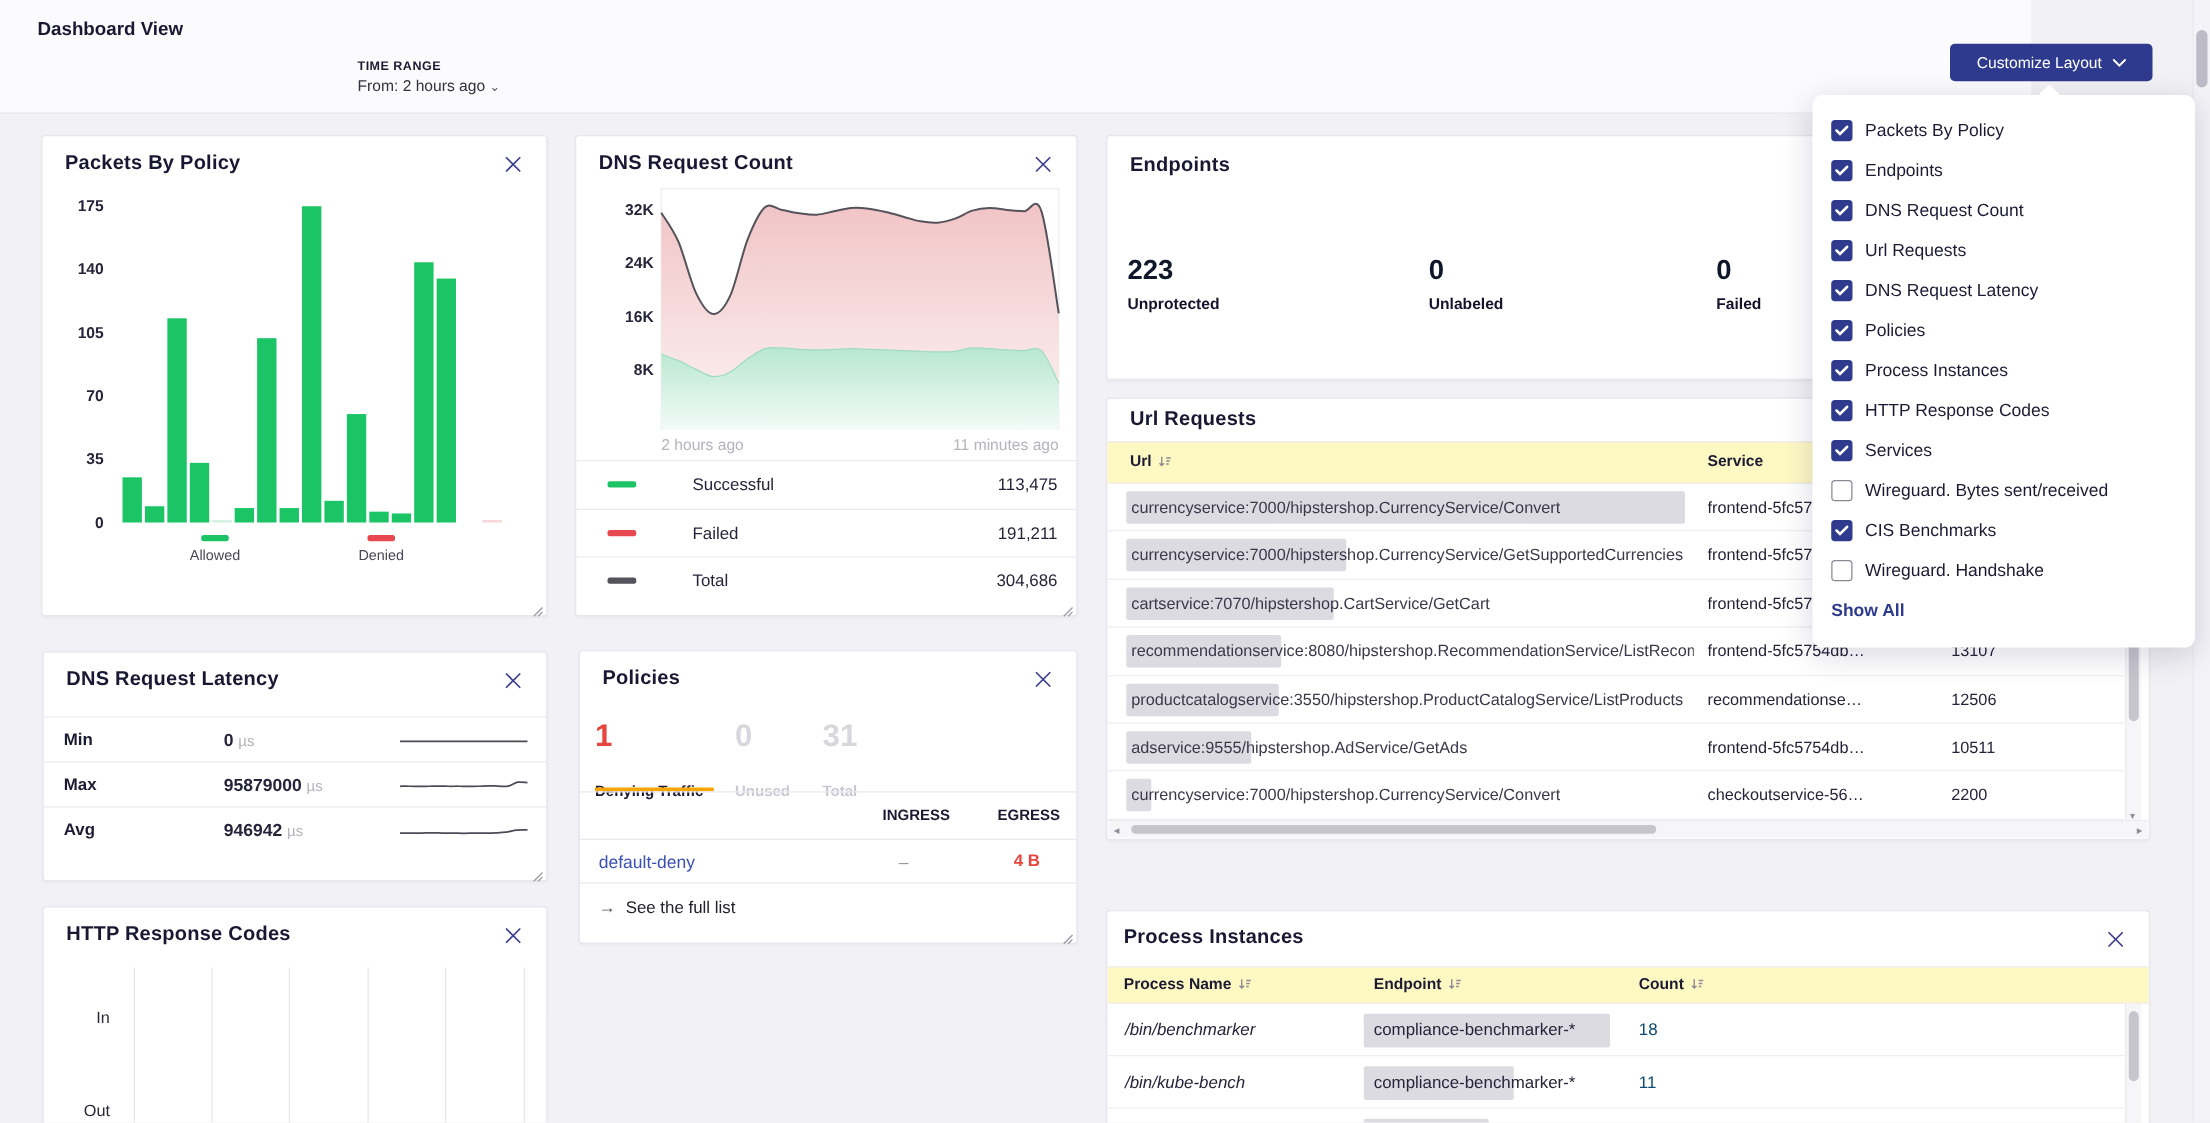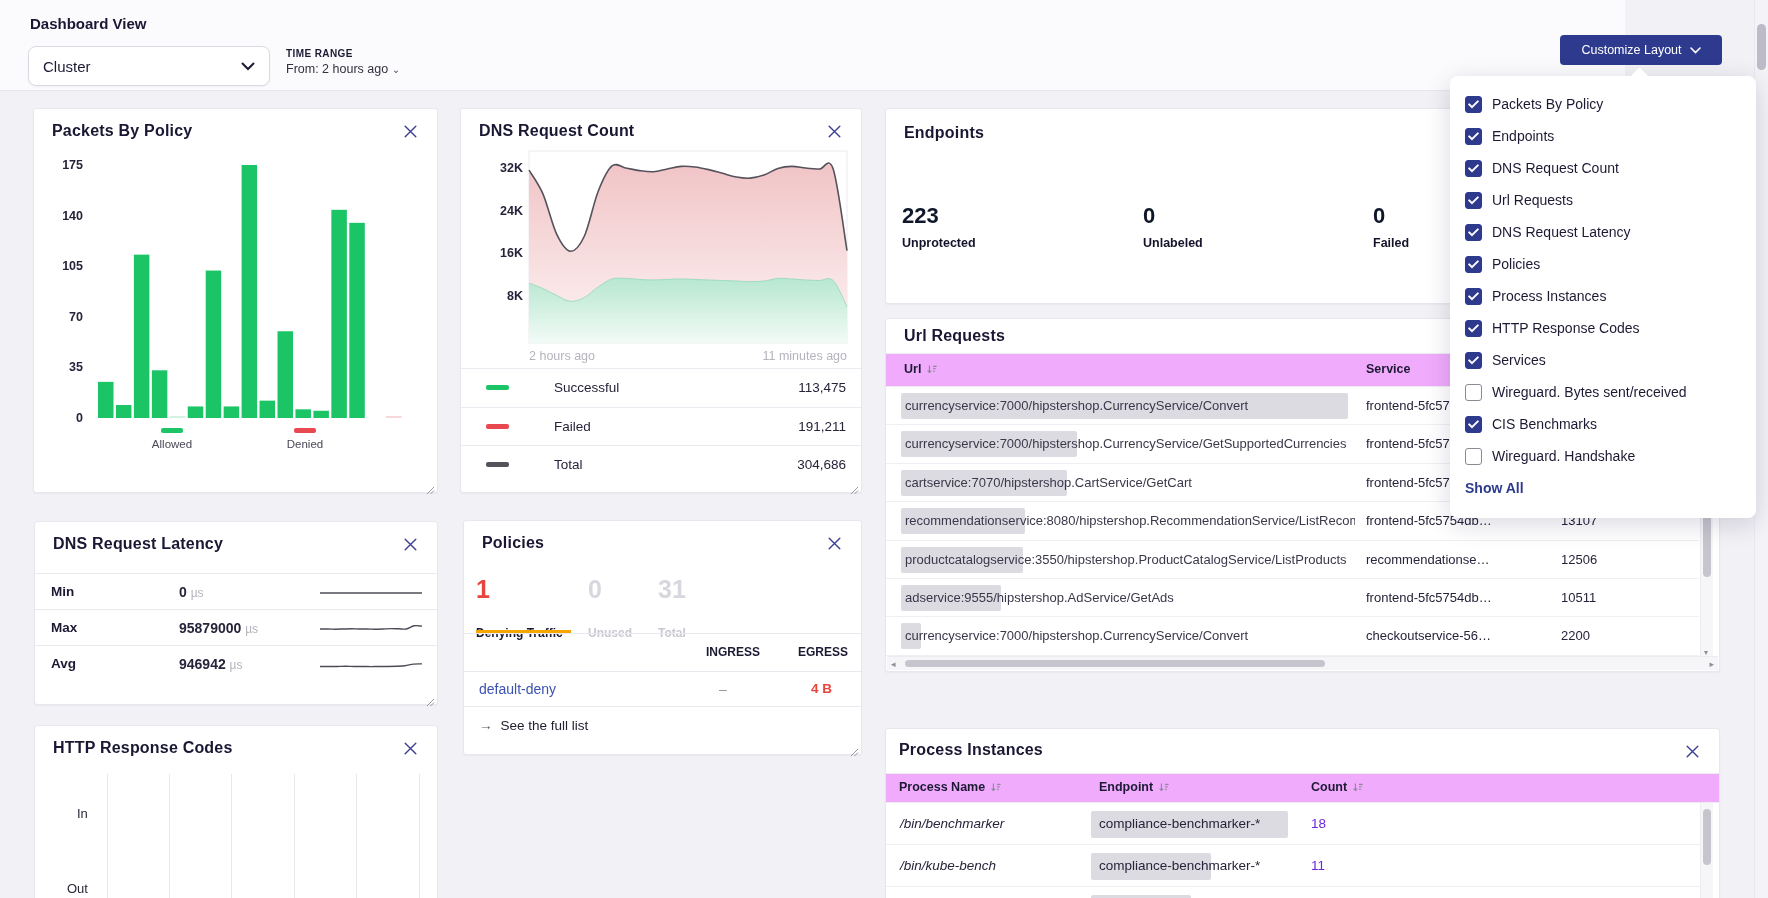--- a/index.html
+++ b/index.html
@@ -53,32 +53,32 @@
   .ep-lab { font-size:12.5px; font-weight:bold; color:#15132b; margin-top:5px; }
 
   
   .dns-legend { position:absolute; left:0; right:0; top:259px; }
   .leg-row { height:38.5px; border-top:1px solid #eceaf0; display:flex; align-items:center; padding:0 15px 0 25px; }
   .leg-swatch { width:23px; height:5px; border-radius:2px; flex:0 0 23px; }
   .leg-name { margin-left:45px; font-size:13.5px; color:#26243a; }
   .leg-val { margin-left:auto; font-size:13.5px; color:#26243a; }
 
   
-  .t-head { position:absolute; left:0; right:0; background:#f0abfc; border-top:1px solid #edecf1; border-bottom:1px solid #edecf1; }
+  .t-head { position:absolute; left:0; right:0; background:#fef9c3; border-top:1px solid #edecf1; border-bottom:1px solid #edecf1; }
   .t-col { position:absolute; font-size:12.5px; font-weight:bold; color:#1c1a33; display:flex; align-items:center; gap:5px; white-space:nowrap; }
   .u-row { position:relative; height:38.4px; border-bottom:1px solid #efeef3; }
   .u-chip { position:absolute; left:15px; top:6px; height:26px; background:#dcdbe1; border-radius:2px; }
   .u-url { position:absolute; left:19px; top:11px; font-size:13px; color:#3a384a; white-space:nowrap; overflow:hidden; max-width:450px; }
   .u-svc { position:absolute; left:480px; top:11px; font-size:13px; color:#26243a; white-space:nowrap; overflow:hidden; max-width:188px; }
   .u-cnt { position:absolute; left:675px; top:11px; font-size:13px; color:#26243a; }
   .p-row { position:relative; height:42px; border-bottom:1px solid #efeef3; }
   .p-name { position:absolute; left:14px; top:13px; font-size:13.5px; color:#26243a; white-space:nowrap;font-style:italic; }
   .p-chip { position:absolute; left:205px; top:8px; height:27px; background:#dcdbe1; border-radius:2px; }
   .p-ep { position:absolute; left:213px; top:13px; font-size:13.5px; color:#26243a; white-space:nowrap; }
-  .p-cnt { position:absolute; left:425px; top:13px; font-size:13.5px; color:#6d28d9; }
+  .p-cnt { position:absolute; left:425px; top:13px; font-size:13.5px; color:#0c4a6e; }
 
   
   .vscroll { position:absolute; width:13px; background:#f6f6f8; border-left:1px solid #ecebf0; }
   .vscroll .vthumb { position:absolute; left:2px; width:8px; background:#c6c5cd; border-radius:4px; }
   .vscroll .varr { position:absolute; left:3px; bottom:0; font-size:8px; color:#8f8d9a; }
   .hscroll { position:absolute; height:14px; background:#f6f6f8; border-top:1px solid #ecebf0; display:flex; align-items:center; }
   .hscroll .harr { font-size:9px; color:#8f8d9a; padding:0 4px; cursor:pointer; }
   .hscroll .hthumb { position:absolute; left:18px; top:3px; height:7px; width:420px; background:#c6c5cd; border-radius:4px; }
 
   
@@ -105,26 +105,20 @@
   .grid-line { position:absolute; top:48px; bottom:-5px; width:1px; background:#e8e7ed; }
   .io-label { position:absolute; font-size:13px; color:#2a2838; }
 
   text { font-family:"Liberation Sans", sans-serif; }
 </style>
 </head>
 <body>
 
 <div class="topbar">
   <div class="page-title">Dashboard View</div>
-  <div class="view-select">
-    <span class="vs-label">Cluster</span>
-    <svg width="14" height="9" viewBox="0 0 14 9">
-        <path d="M1.5 1.5L7 7l5.5-5.5" fill="none" stroke="#1c1a33" stroke-width="2" stroke-linecap="round"></path>
-      </svg>
-  </div>
   <div class="time-range">
     <div class="tr-title">TIME RANGE</div>
     <div class="tr-from"><span>From: 2 hours ago</span> <span class="caret">⌄</span></div>
   </div>
   <button class="customize-btn">
     <span>Customize Layout</span>
     <svg width="11" height="7" viewBox="0 0 11 7">
         <path d="M1 1l4.5 4.5L10 1" fill="none" stroke="#fff" stroke-width="1.6" stroke-linecap="round"></path>
       </svg>
   </button>

